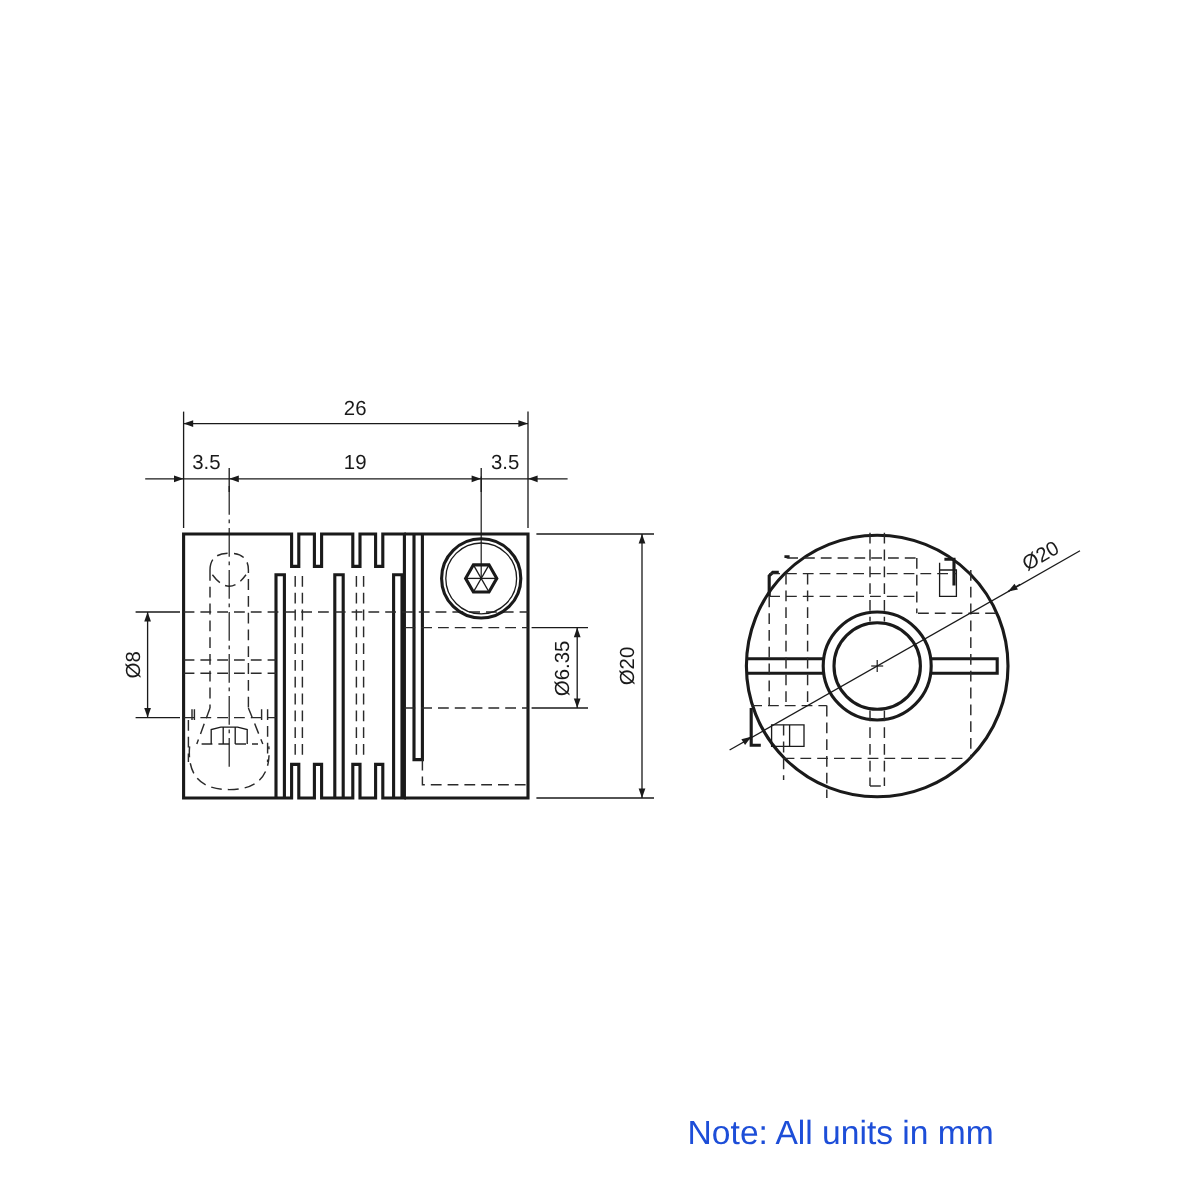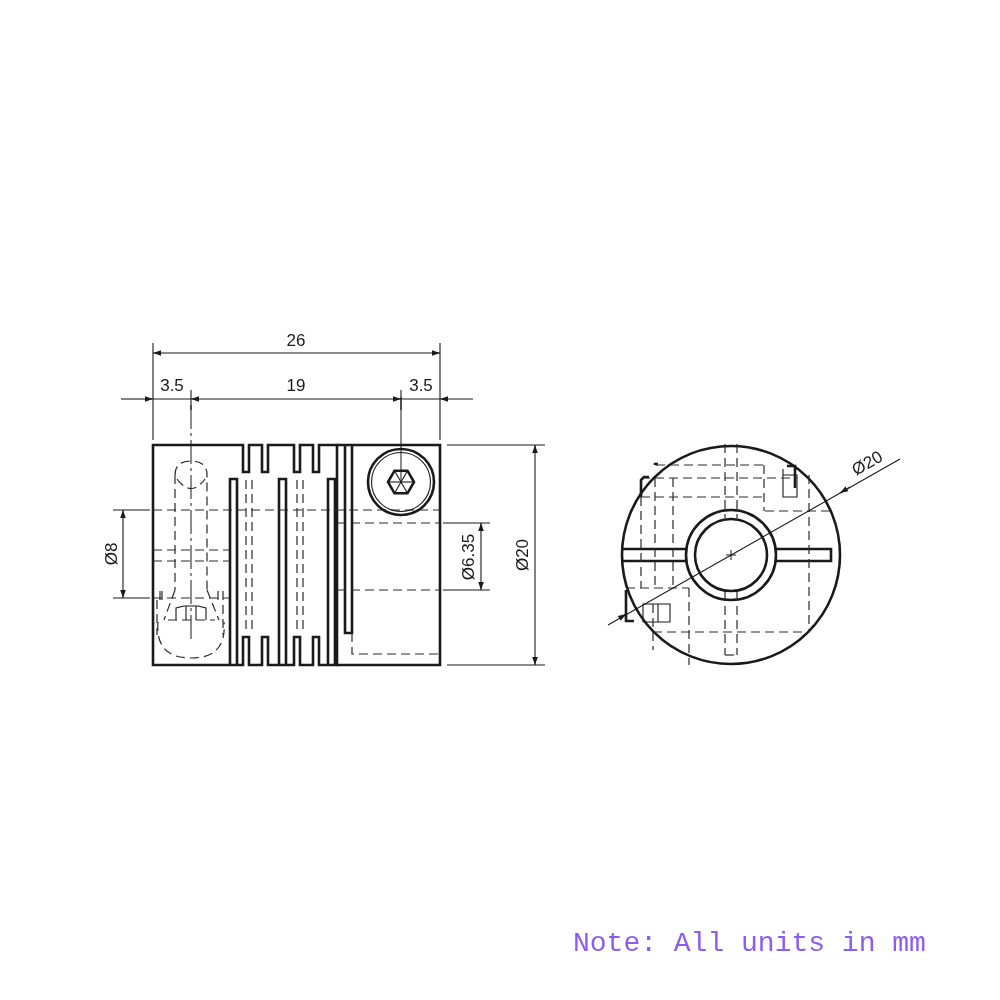--- a/index.html
+++ b/index.html
@@ -5,21 +5,21 @@
     html, body { margin: 0; padding: 0; background: #ffffff; }
     body { width: 1000px; height: 1000px; position: relative; overflow: hidden; }
     #canvas { position: absolute; left: 0; top: 0; }
     .thick { stroke: #1a1a1a; stroke-width: 2.6; fill: none; }
     .thin { stroke: #1a1a1a; stroke-width: 1.1; fill: none; }
     .hidden { stroke: #2a2a2a; stroke-width: 1.2; fill: none; stroke-dasharray: 9 5; }
     .center { stroke: #1a1a1a; stroke-width: 1; fill: none; }
     .dimtext { font-family: "Liberation Sans", sans-serif; font-size: 17px; fill: #1a1a1a; }
     .note {
       position: absolute; left: 573px; top: 928px;
-      font-family: Liberation Mono, monospace; font-size: 28px; color: #8b5cf6;
+      font-family: Liberation Sans, sans-serif; font-size: 28px; color: #1d4ed8;
       letter-spacing: 0px;
     }
   </style>
 </head>
 <body>
 
 <svg id="canvas" width="1000" height="1000" viewBox="0 0 1000 1000" xmlns="http://www.w3.org/2000/svg">
   <defs>
     <marker id="arr" viewBox="0 0 10 10" refX="10" refY="5" markerWidth="14" markerHeight="8" orient="auto-start-reverse" markerUnits="userSpaceOnUse">
       <path d="M0,1.5 L10,5 L0,8.5 z" fill="#1a1a1a"></path>

